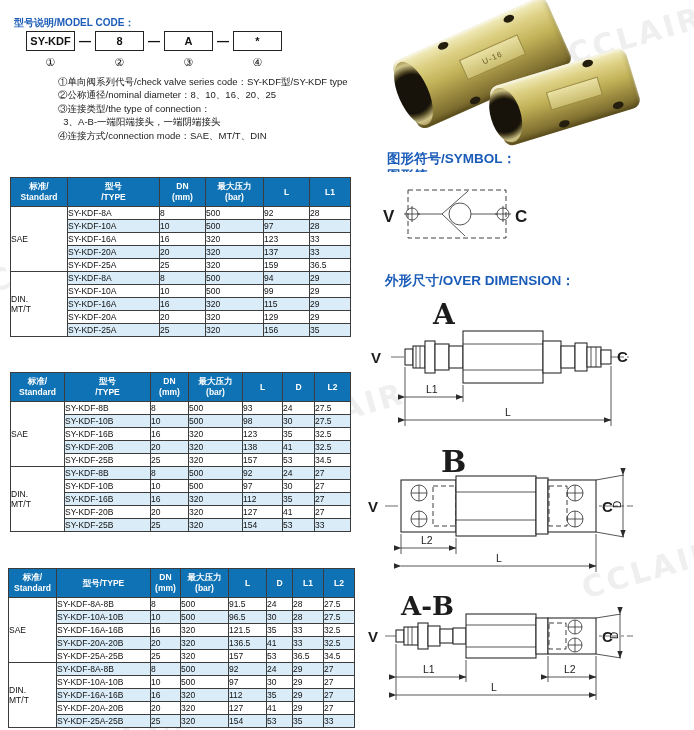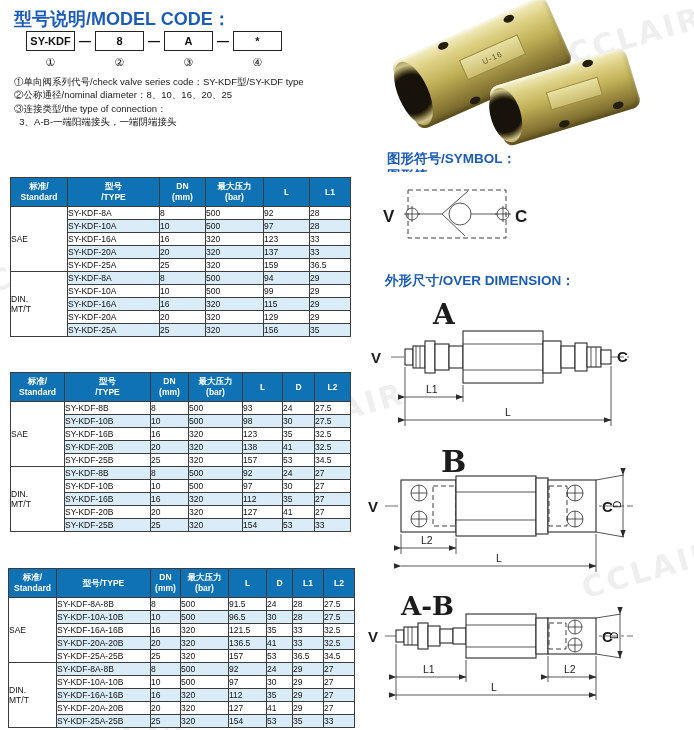--- a/index.html
+++ b/index.html
@@ -7,35 +7,35 @@
   #page {
     position:relative; width:694px; height:730px; background:#fff;
     font-family:"Liberation Sans", sans-serif; overflow:hidden; color:#111;
   }
   .wm {
     position:absolute; font:bold 30px "DejaVu Sans", sans-serif; color:#e2e2e2;
     opacity:.55; letter-spacing:3px; transform:rotate(-16deg); pointer-events:none;
     user-select:none; z-index:0;
   }
   .sec-title { position:absolute; font-weight:bold; font-size:13.5px; color:#1b5cb8; z-index:2; }
-  #main-title { left:14px; top:7px; font-size:18px; }
+  #main-title { left:14px; top:16px; font-size:10px; }
 
   
   #code-row { position:absolute; left:26px; top:31px; display:flex; align-items:center; z-index:2; }
   .code-box {
     width:49px; height:20px; border:1.6px solid #222; display:flex;
     align-items:center; justify-content:center; font-weight:bold; font-size:11px; background:#fff;
   }
   .code-dash { width:20px; text-align:center; font-weight:bold; font-size:12px; }
   #num-row { position:absolute; left:26px; top:56px; display:flex; z-index:2; }
   .num-cell { width:49px; text-align:center; font-size:11px; }
   .num-gap { width:20px; }
 
   #notes { position:absolute; left:14px; top:75px; width:345px; z-index:2; }
-  .note-line { font-size:9.5px; line-height:13.4px; white-space:pre-wrap; color:#1a1a1a; }
+  .note-line { font-size:9.5px; line-height:13.4px; white-space:pre-wrap; color:#1a1a1a;margin-left:44px; }
 
   
   table.spec { position:absolute; border-collapse:collapse; z-index:2; background:#fff;
     font-size:8.5px; table-layout:fixed; }
   table.spec td, table.spec th { border:1px solid #3c3c3c; padding:0; height:13px;
     white-space:pre-line; line-height:10px; overflow:hidden; }
   table.spec th { background:#0e72b4; color:#fff; font-weight:bold; height:29px; line-height:11px; }
   table.spec tr.alt td { background:#d9ecf8; }
   table.spec td.grp { background:#fff !important; font-size:8.5px; }
   #table-0 { left:10px; top:177px; width:340px; }
@@ -101,20 +101,21 @@
     <div class="num-cell">③</div>
     <div class="num-gap"></div>
     <div class="num-cell">④</div>
   </div>
 
   <div id="notes">
     <div class="note-line">①单向阀系列代号/check valve series code：SY-KDF型/SY-KDF type</div>
     <div class="note-line">②公称通径/nominal diameter：8、10、16、20、25</div>
     <div class="note-line">③连接类型/the type of connection：</div>
     <div class="note-line">  3、A-B-一端阳端接头，一端阴端接头</div>
+    <div class="note-line">④连接方式/connection mode：SAE、MT/T、DIN</div>
   </div>
 
   <table class="spec" id="table-0">
       <colgroup>
         <col style="width: 57px;">
         <col style="width: 92px;">
         <col style="width: 46px;">
         <col style="width: 58px;">
         <col style="width: 46px;">
         <col style="width: 41px;">

